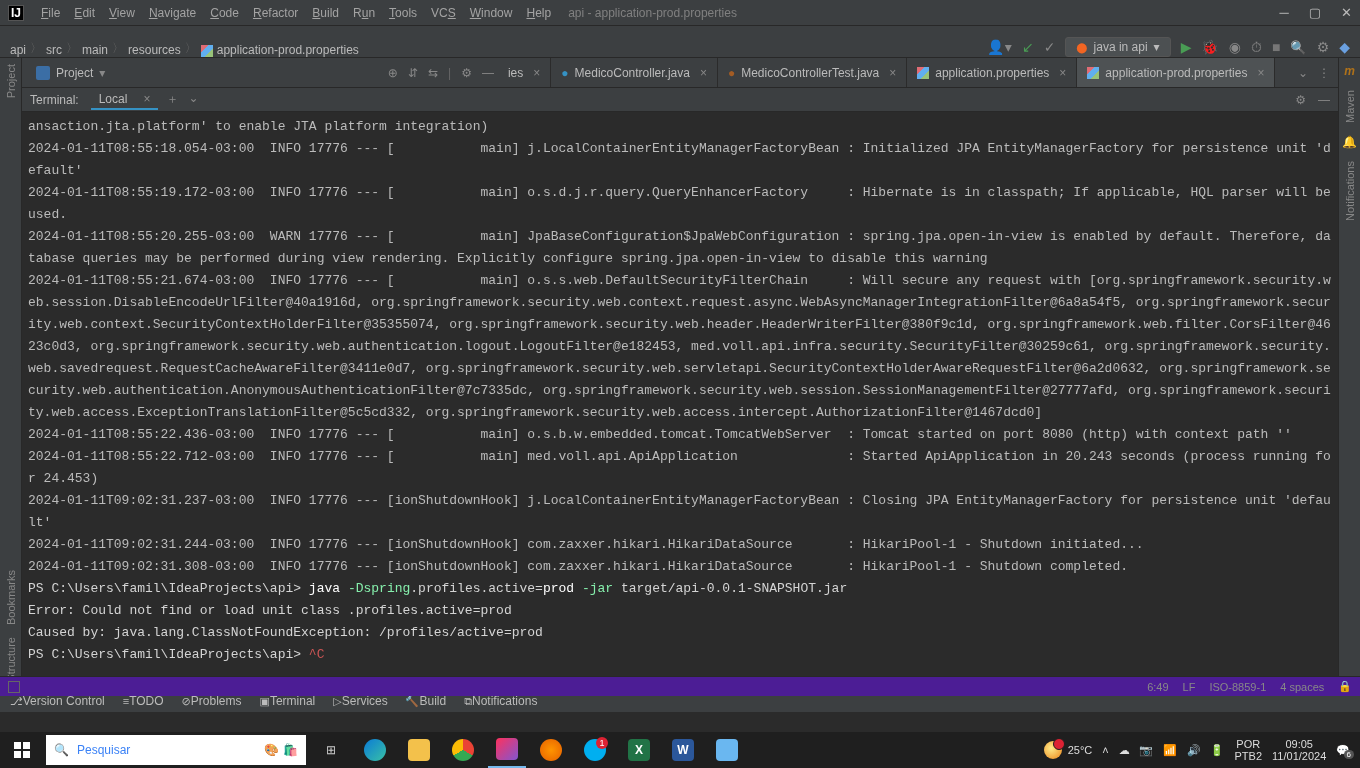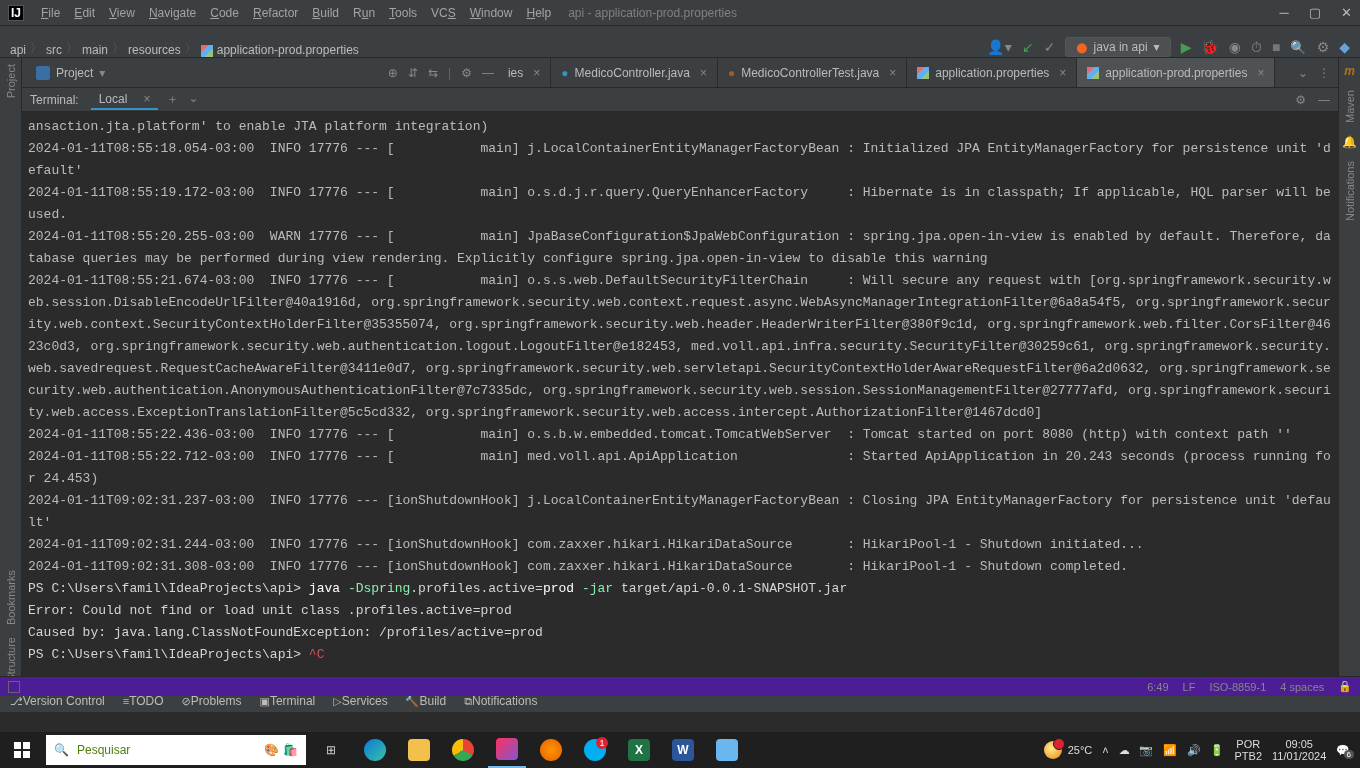--- a/index.html
+++ b/index.html
@@ -352,21 +352,21 @@
   <div class="start">
     <svg width="16" height="16" viewBox="0 0 16 16">
         <rect x="0" y="0" width="7" height="7" fill="#fff"></rect>
         <rect x="9" y="0" width="7" height="7" fill="#fff"></rect>
         <rect x="0" y="9" width="7" height="7" fill="#fff"></rect>
         <rect x="9" y="9" width="7" height="7" fill="#fff"></rect>
       </svg>
   </div>
   <div class="search">
     <span class="mag">🔍</span>
-    <span style="flex:1;color:#4d7c0f">Pesquisar</span>
+    <span style="flex:1;color:#3b82f6">Pesquisar</span>
     <span>🎨</span>
     <span style="margin-left:4px">🛍️</span>
   </div>
   <div class="tb-icons">
     <div class="tb-icon">
         <span style="color:#ccc">⊞</span>
       </div>
     <div class="tb-icon">
         <span class="blob" style="background:linear-gradient(135deg,#0b7bd6,#39c1a6);border-radius:50%"></span>
       </div>

